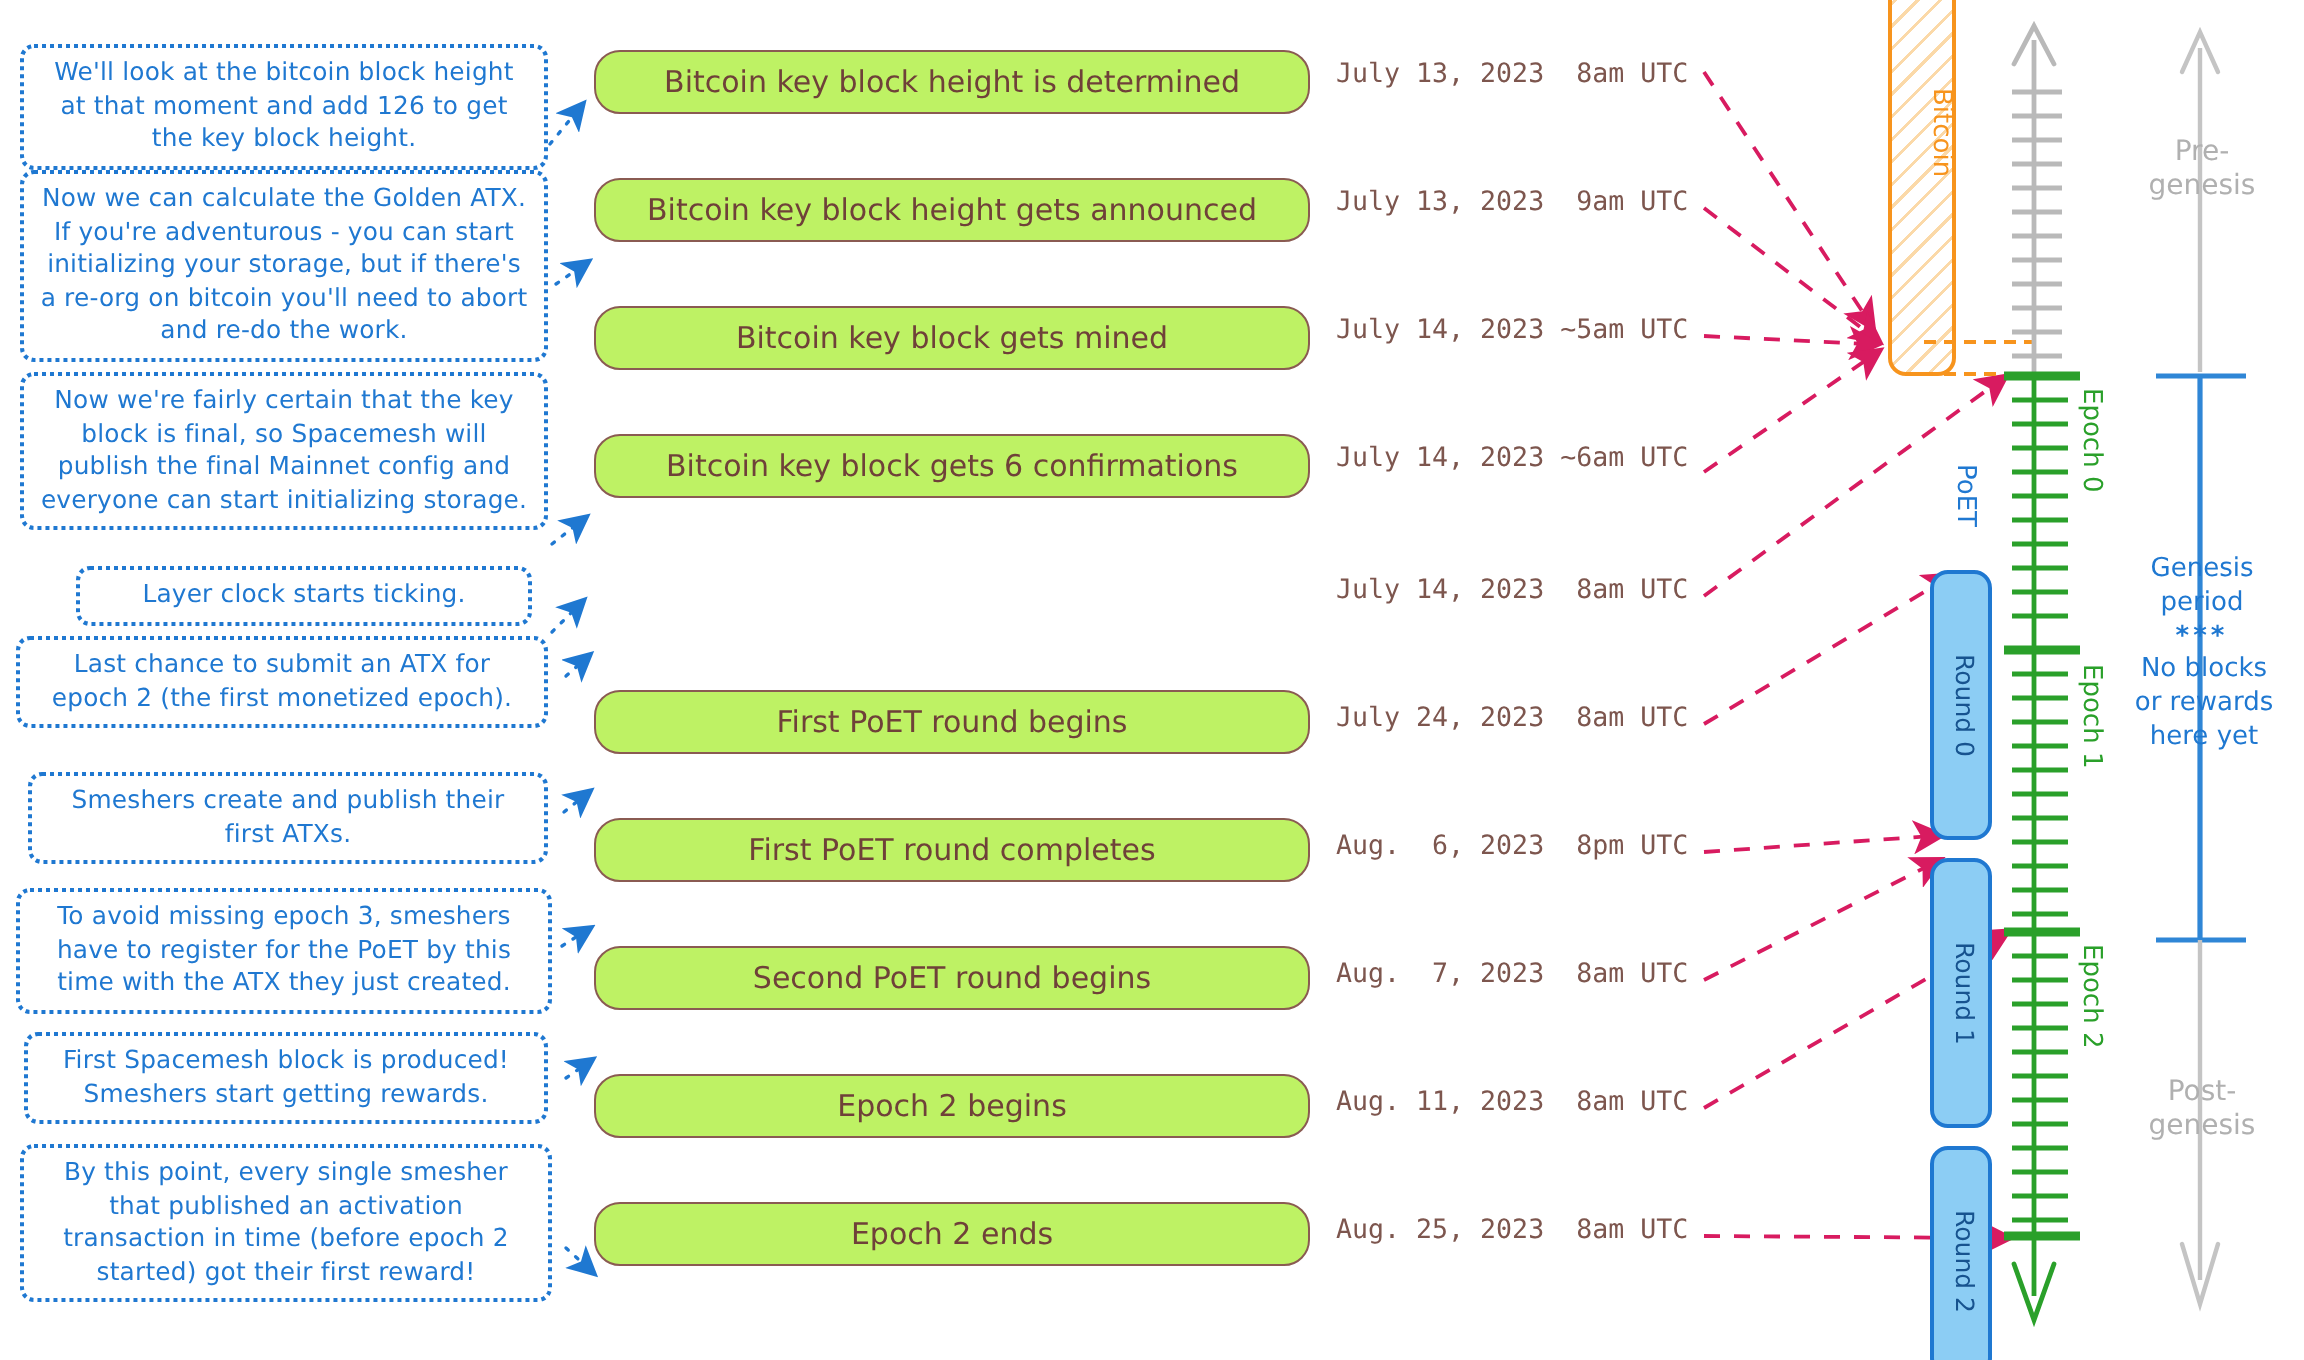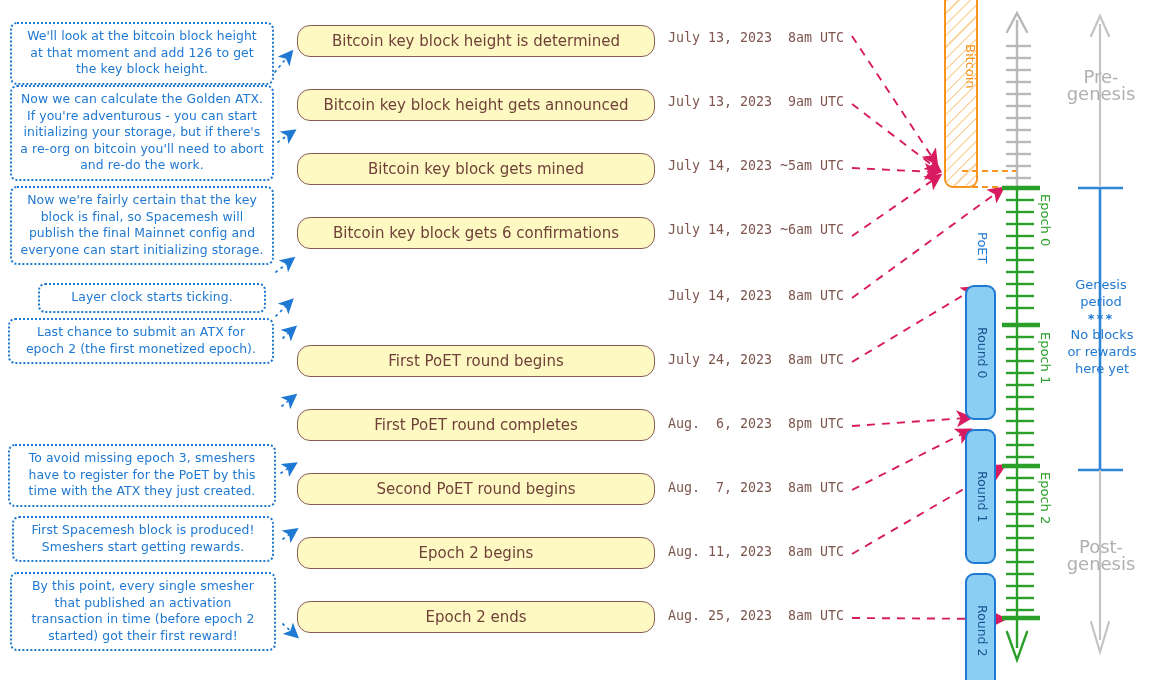--- a/index.html
+++ b/index.html
@@ -24,21 +24,21 @@
     letter-spacing:.1px;
   }
 
   
   .event{
     position:absolute;
     box-sizing:border-box;
     border:1.6px solid #8a5b52;
     border-radius:13px;
     color:#6f4139;
-    background:#fef9c3;
+    background:#bef264;
     font-family:"DejaVu Sans", sans-serif;
     font-size:15px;
     text-align:center;
     display:flex;align-items:center;justify-content:center;
     left:297px;width:358px;height:32px;
   }
   .event.genesis{
     border:2.6px solid #f21616;
     color:#f21616;
     font-weight:bold;
@@ -97,21 +97,21 @@
     color:#17538f;font-size:12.5px;
     writing-mode:vertical-rl;
   }
 
   .epoch-label{
     position:absolute;color:#2aa02a;font-size:13px;
     writing-mode:vertical-rl;
   }
 
   
-  .rgray{color:#b0b0b0;font-size:18px;text-align:center;position:absolute;line-height:17px;}
+  .rgray{color:#b0b0b0;font-size:14px;text-align:center;position:absolute;line-height:17px;}
   .rblue{color:#1f78d1;font-size:13px;text-align:center;position:absolute;line-height:17px;}
 
   svg.overlay{position:absolute;left:0;top:0;width:1152px;height:680px;pointer-events:none;}
 </style>
 </head>
 <body>
 
 <div class="stage">
 
   <svg class="overlay" viewBox="0 0 1152 680">
@@ -148,20 +148,21 @@
       <path d="M852,554 L1000,468" marker-end="url(#pinkhead)"></path>
       <path d="M852,618 L1000,619" marker-end="url(#pinkhead)"></path>
     </g>
   </svg>
 
   <div class="note" style="left:10px;top:22px;width:264px;">We'll look at the bitcoin block height at that moment and add 126 to get the key block height.</div>
   <div class="note" style="left:10px;top:85px;width:264px;">Now we can calculate the Golden ATX. If you're adventurous - you can start initializing your storage, but if there's a re-org on bitcoin you'll need to abort and re-do the work.</div>
   <div class="note" style="left:10px;top:186px;width:264px;">Now we're fairly certain that the key block is final, so Spacemesh will publish the final Mainnet config and everyone can start initializing storage.</div>
   <div class="note" style="left:38px;top:283px;width:228px;">Layer clock starts ticking.</div>
   <div class="note" style="left:8px;top:318px;width:266px;">Last chance to submit an ATX for epoch 2 (the first monetized epoch).</div>
+  <div class="note" style="left:14px;top:386px;width:260px;">Smeshers create and publish their first ATXs.</div>
   <div class="note" style="left:8px;top:444px;width:268px;">To avoid missing epoch 3, smeshers have to register for the PoET by this time with the ATX they just created.</div>
   <div class="note" style="left:12px;top:516px;width:262px;">First Spacemesh block is produced! Smeshers start getting rewards.</div>
   <div class="note" style="left:10px;top:572px;width:266px;">By this point, every single smesher that published an activation transaction in time (before epoch 2 started) got their first reward!</div>
 
   <div class="event" style="top:25px;">Bitcoin key block height is determined</div>
   <div class="event" style="top:89px;">Bitcoin key block height gets announced</div>
   <div class="event" style="top:153px;">Bitcoin key block gets mined</div>
   <div class="event" style="top:217px;">Bitcoin key block gets 6 confirmations</div>
   <div class="event" style="top:345px;">First PoET round begins</div>
   <div class="event" style="top:409px;border-radius:13px;">First PoET round completes</div>

